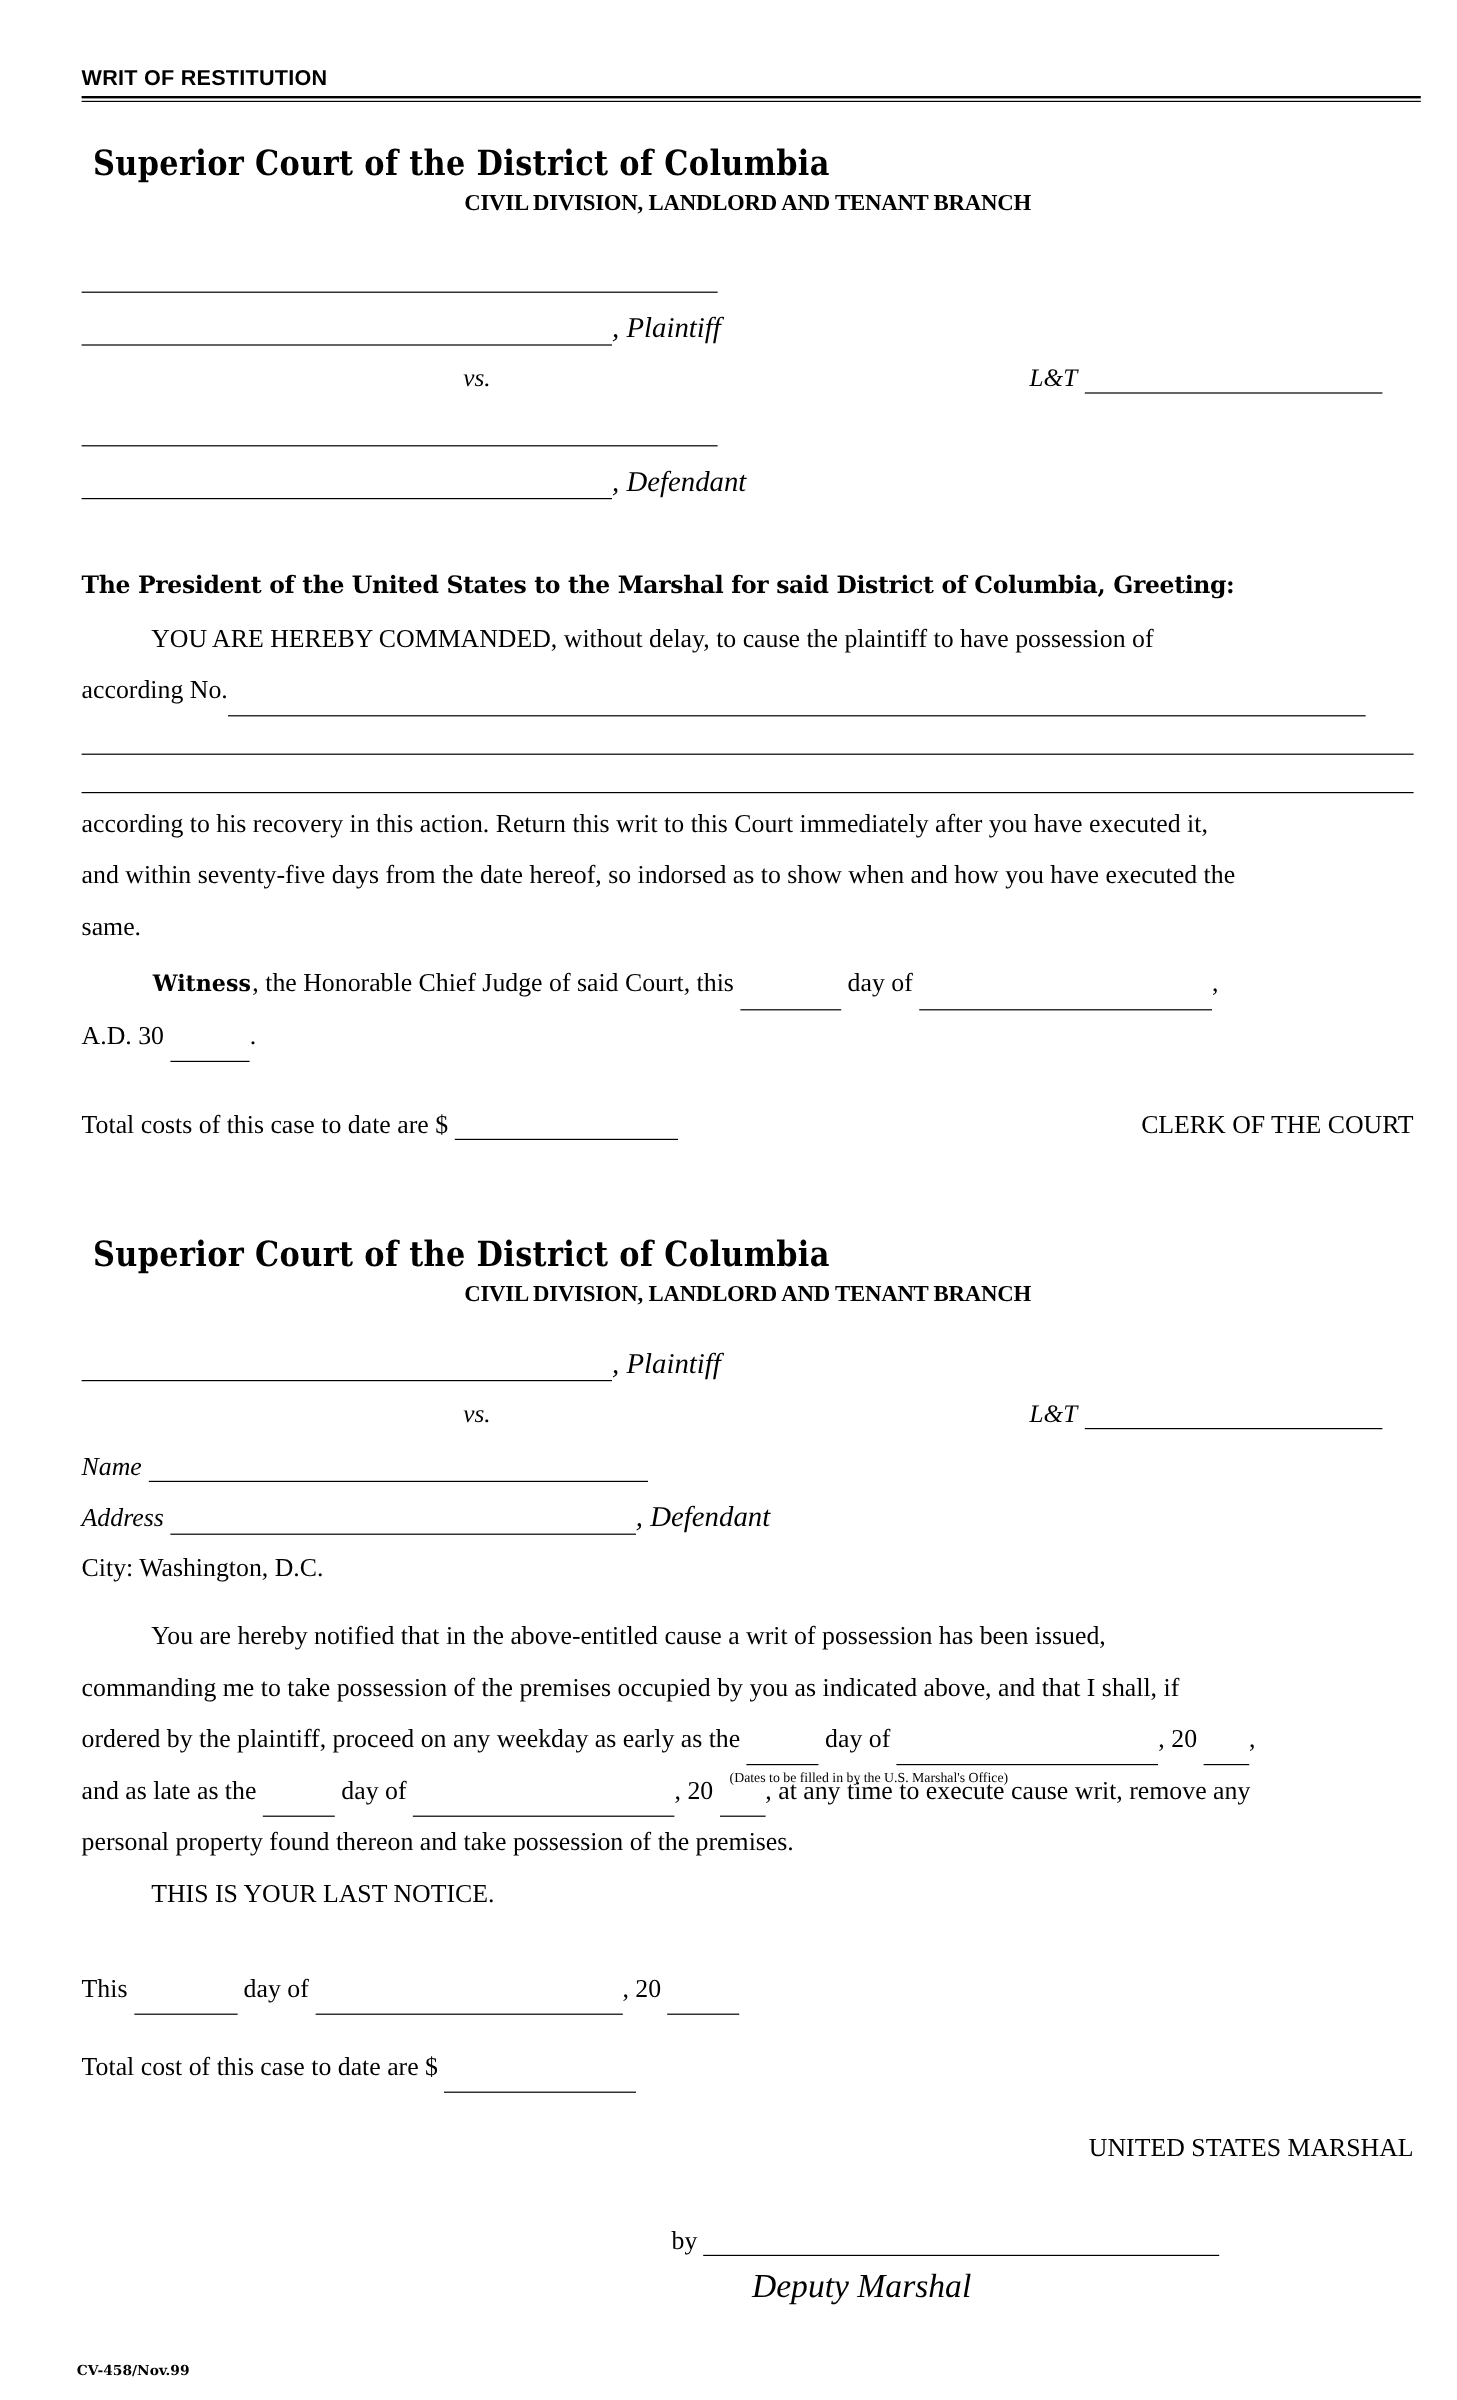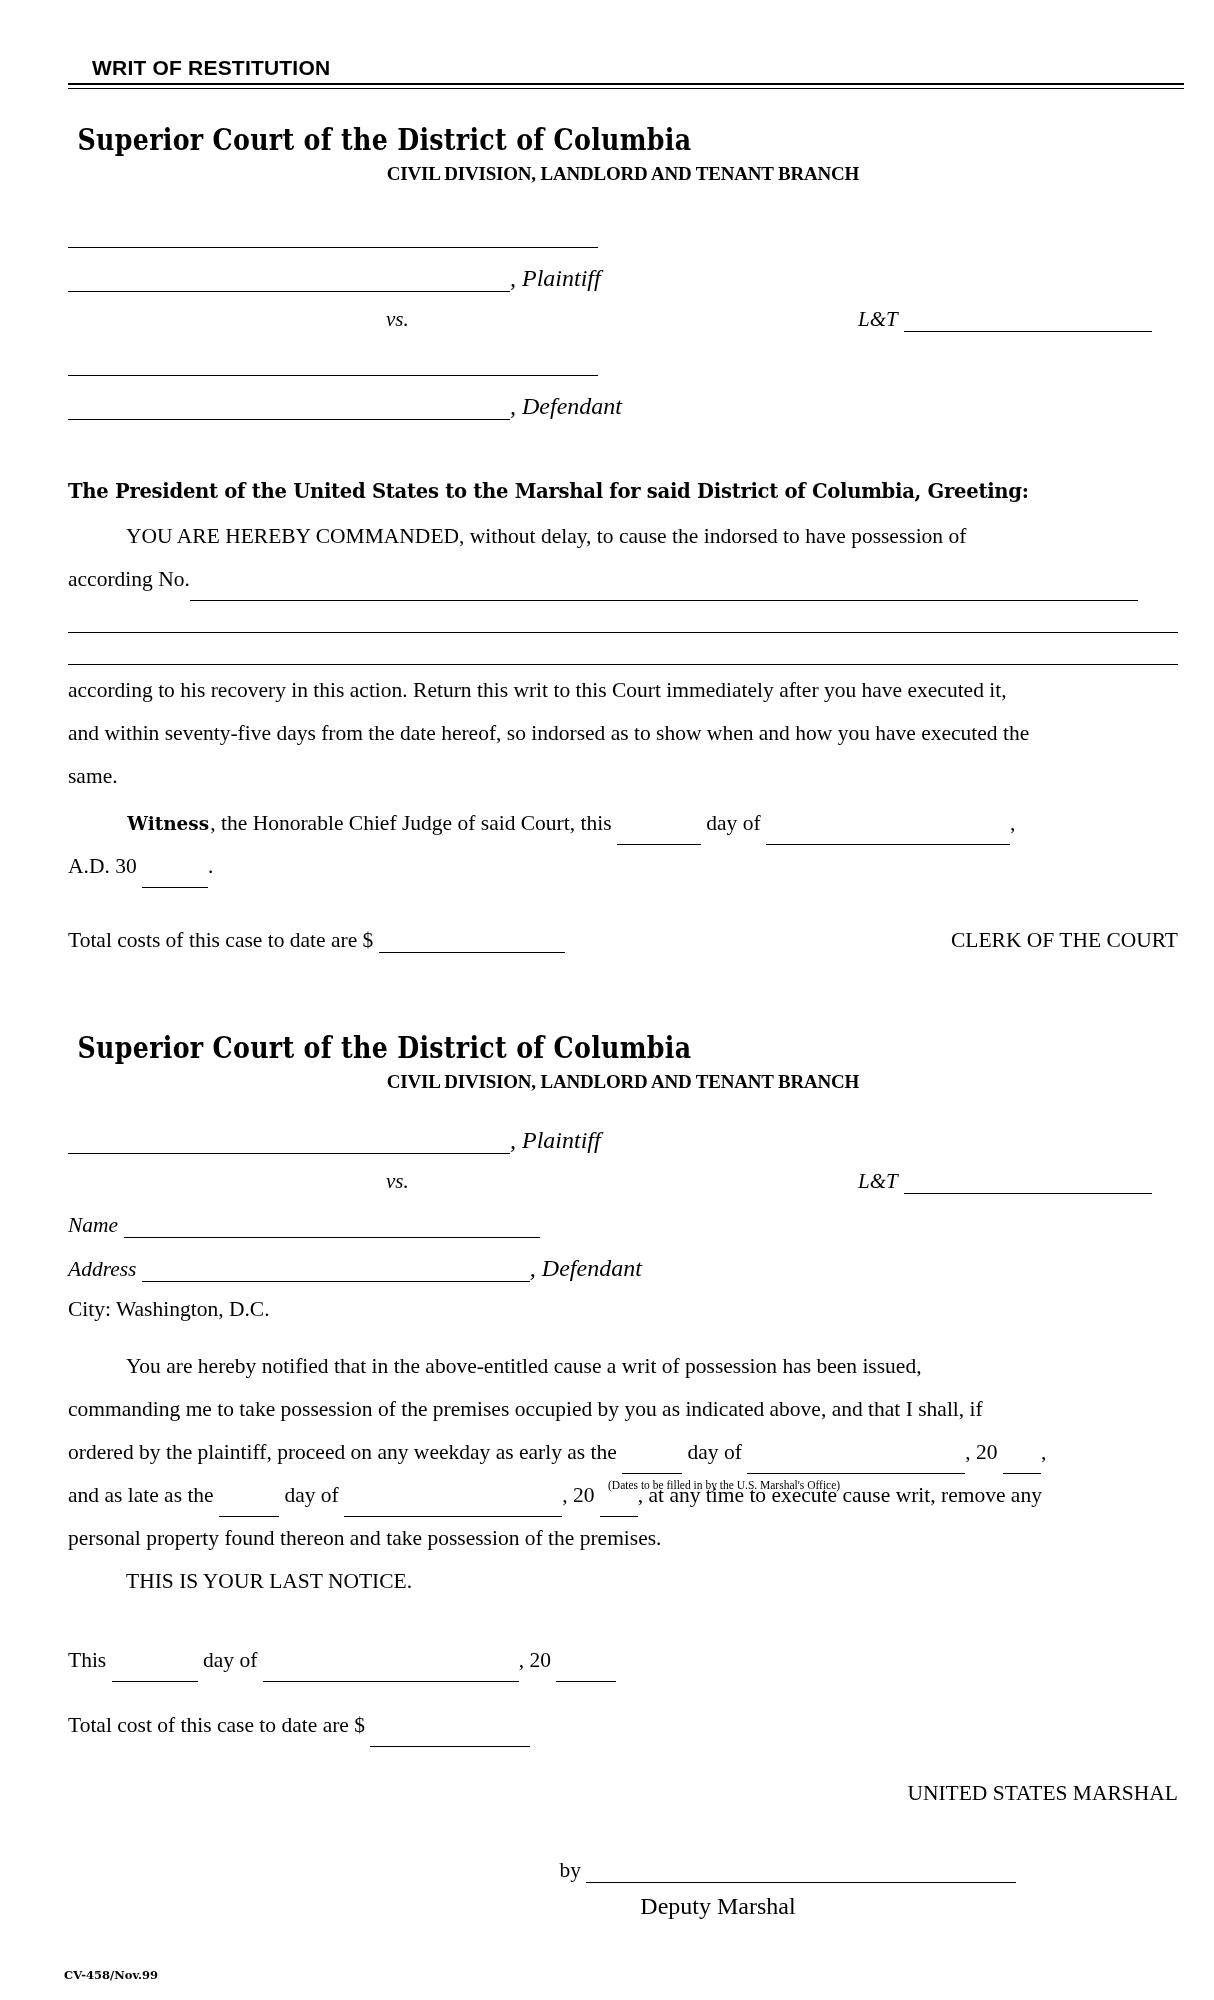--- a/index.html
+++ b/index.html
@@ -19,25 +19,24 @@
     width: 1214px;
     min-height: 2000px;
     box-sizing: border-box;
     padding: 56px 30px 10px 68px;
   }
 
   
   .doc-header {
     font-family: "Liberation Sans", "DejaVu Sans", sans-serif;
     font-weight: bold;
-    font-size: 21px;
+    font-size: 18px;
     letter-spacing: 0.2px;
     line-height: 1.1;
     padding-bottom: 4px;
-    margin-left: 24px;
   }
   .header-rule {
     border-top: 2.5px solid #000;
     border-bottom: 1.4px solid #000;
     height: 2.5px;
     margin: 0 0 0 0;
     width: 1116px;
   }
 
   
@@ -182,21 +181,22 @@
     margin-top: 52px;
     width: 1110px;
     text-align: center;
     font-size: 21.5px;
     padding-left: 330px;
     box-sizing: border-box;
   }
   .deputy {
     width: 1110px;
     text-align: center;
-    font-size: 24px;
+    font-style: italic;
+    font-size: 28px;
     margin-top: 10px;
     padding-left: 190px;
     box-sizing: border-box;
   }
   .form-no {
     position: absolute;
     left: 64px;
     bottom: 18px;
     font-size: 11.5px;
     font-family: "DejaVu Serif", serif;
@@ -239,21 +239,21 @@
 
       <div class="cap-line">
         <span class="rule" style="width:442px;height:22px;"></span><span class="party-label">, Defendant</span>
       </div>
 
     </div>
 
     <div class="greeting">The President of the United States to the Marshal for said District of Columbia, Greeting:</div>
 
     <div class="body-p">
-      <span class="indent"></span><span>YOU ARE HEREBY COMMANDED, without delay, to cause the indorsed to have possession of</span><br>
+      <span class="indent"></span><span>YOU ARE HEREBY COMMANDED, without delay, to cause the plaintiff to have possession of</span><br>
       <span>according No.</span><span class="fill" style="width:948px;"></span>
       <span class="full-rule"></span>
       <span class="full-rule"></span>
     </div>
 
     <div class="body-p" style="margin-top:4px;">
       <span>according to his recovery in this action.  Return this writ to this Court immediately after you have executed it,</span><br>
       <span>and within seventy-five days from the date hereof, so indorsed as to show when and how you have executed the</span><br>
       <span>same.</span>
     </div>

